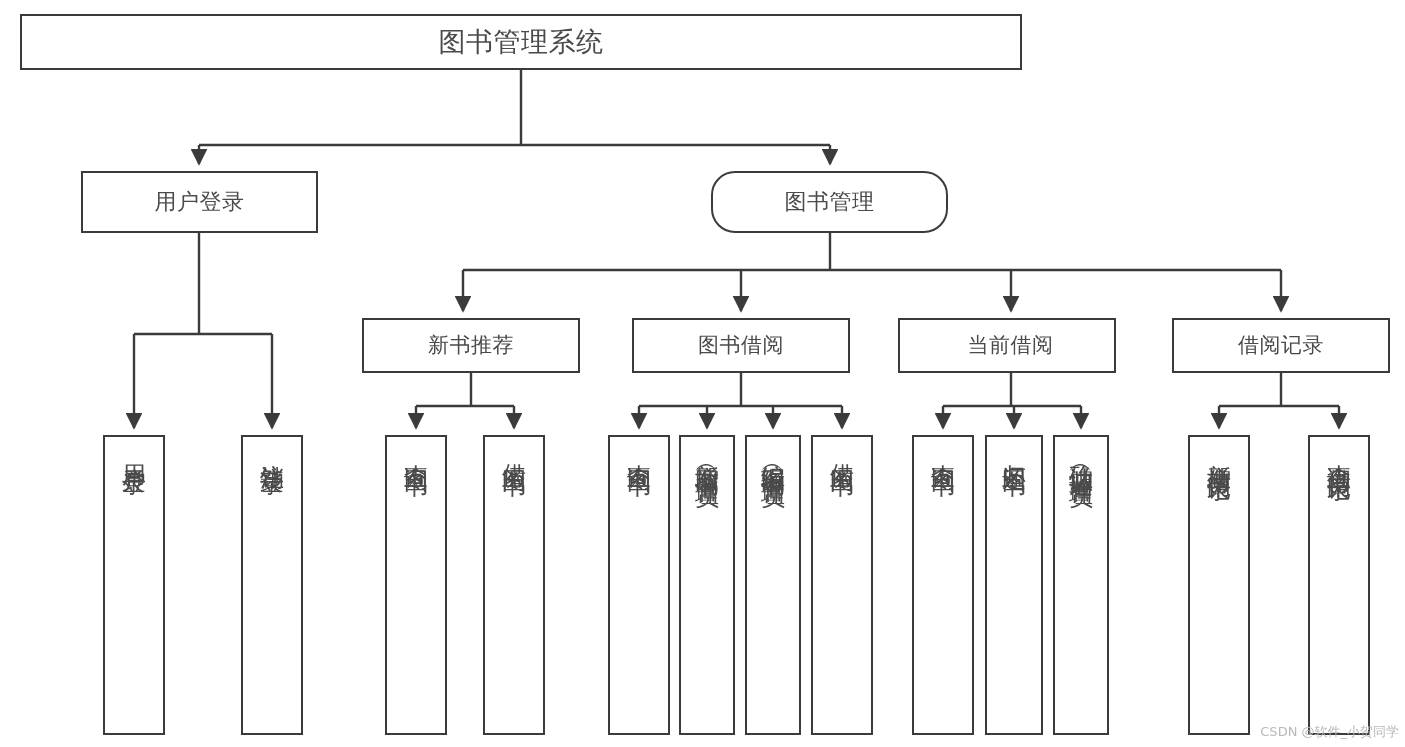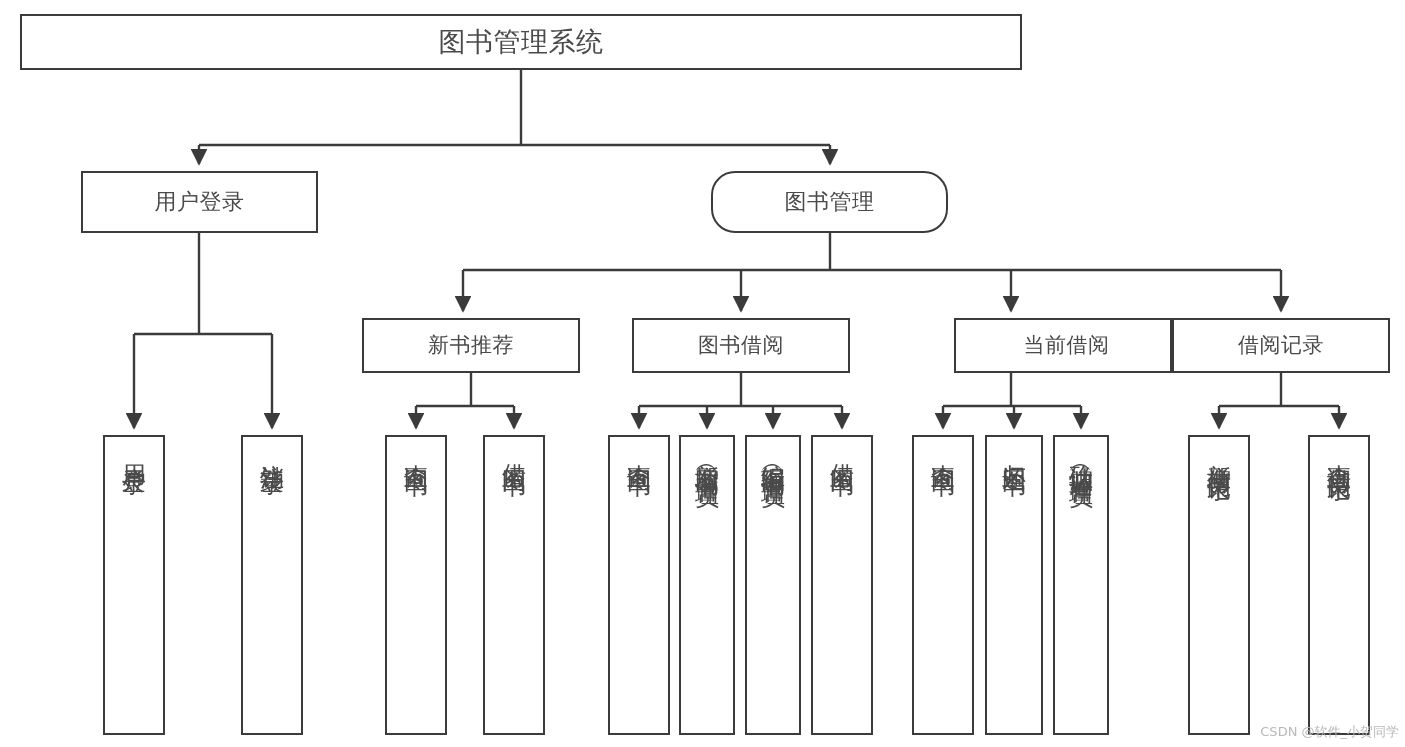--- a/index.html
+++ b/index.html
@@ -136,21 +136,21 @@
   <div class="node level2" style="left:711px; top:171px; width:237px; height:62px;border-radius:24px;">
     <span class="label">图书管理</span>
   </div>
 
   <div class="node level3" style="left:362px; top:318px; width:218px; height:55px;align-items:center;">
     <span class="label">新书推荐</span>
   </div>
   <div class="node level3" style="left:632px; top:318px; width:218px; height:55px;">
     <span class="label">图书借阅</span>
   </div>
-  <div class="node level3" style="left:954px; top:318px; width:218px; height:55px;padding-left:7px;">
+  <div class="node level3" style="left:898px; top:318px; width:218px; height:55px;padding-left:7px;">
     <span class="label">当前借阅</span>
   </div>
   <div class="node level3" style="left:1172px; top:318px; width:218px; height:55px;">
     <span class="label">借阅记录</span>
   </div>
 
   <div class="node leaf" style="left:103px; top:435px; width:62px; height:300px;">
     <span class="label">用户登录</span>
   </div>
   <div class="node leaf" style="left:241px; top:435px; width:62px; height:300px;">

